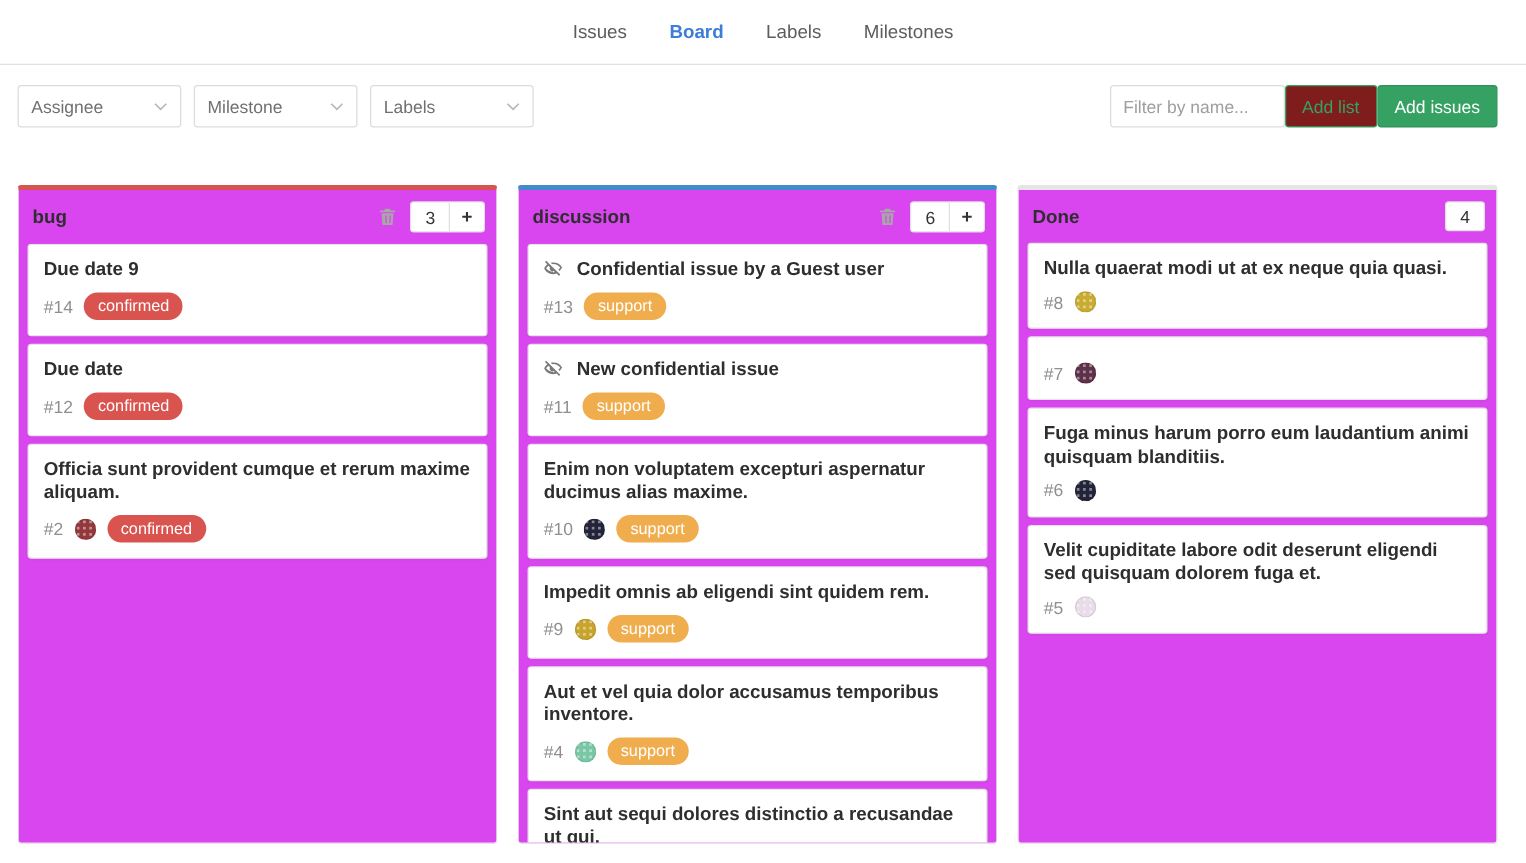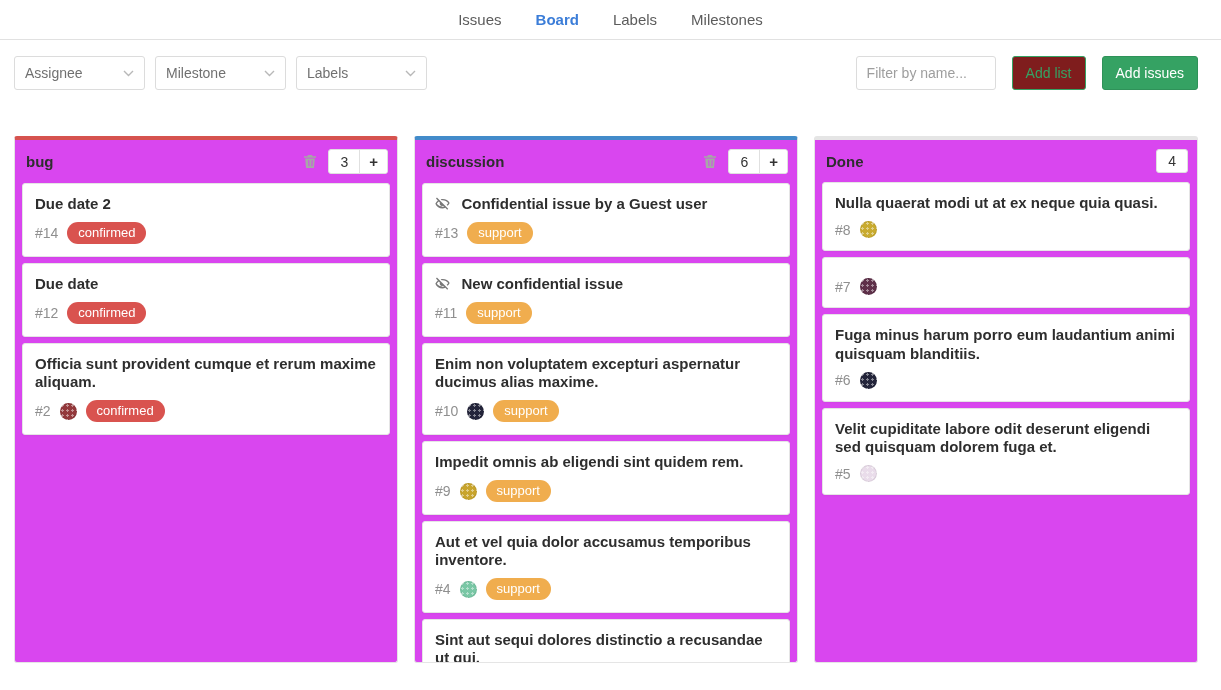--- a/index.html
+++ b/index.html
@@ -1,32 +1,32 @@
 <!DOCTYPE html>
 <html><head>
 <meta charset="utf-8">
 <style>
   * { margin:0; padding:0; box-sizing:border-box; }
   html,body { width:1221px; height:690px; overflow:hidden; }
   body { font-family:"Liberation Sans", sans-serif; background:#ffffff; color:#2e2e2e; }
 
   
-  .navbar { height:40px; background:#ffffff; border-bottom:1px solid #e1e1e1; display:flex; align-items:center; justify-content:center; }
+  .navbar { height:52px; background:#ffffff; border-bottom:1px solid #e1e1e1; display:flex; align-items:center; justify-content:center; }
   .nav-tabs { display:flex; gap:30px; }
   .nav-tab { font-size:15px; color:#5c5c5c; text-decoration:none; cursor:pointer; padding:6px 2px; }
   .nav-tab.active { color:#3b7dd8; font-weight:700; }
 
   
   .filter-bar { display:flex; align-items:center; padding:16px 23px 16px 14px; background:#ffffff; }
   .dropdowns { display:flex; gap:10px; }
   .dropdown { width:131px; height:34px; background:#fff; border:1px solid #dcdcdc; border-radius:3px;
               display:flex; align-items:center; justify-content:space-between; padding:0 10px; cursor:pointer; }
   .dropdown .dd-label { font-size:14px; color:#707070; }
   .dropdown .chev { color:#b8b8b8; display:flex; }
-  .right-controls { margin-left:auto; display:flex; gap:16px; }
+  .right-controls { margin-left:auto; display:flex; }
   .filter-input { width:140px; height:34px; border:1px solid #dcdcdc; border-radius:3px; padding:0 10px;
                   font-size:14px; color:#444; font-family:"Liberation Sans", sans-serif; outline:none; }
   .filter-input::placeholder { color:#9e9e9e; }
   .btn { height:34px; padding:0 13px; border-radius:3px; font-size:14px; cursor:pointer; font-family:"Liberation Sans", sans-serif; }
   .btn-outline { background:#7f1d1d; border:1px solid #35a263; color:#35a263; }
   .btn-solid { background:#35a263; border:1px solid #2f9259; color:#fff; }
 
   
   .board { display:flex; gap:16px; padding:30px 23px 0 14px; align-items:flex-start; }
   .column { flex:0 0 384px; height:527px; background:#d946ef; border:1px solid #e5e5e5; border-radius:3px;
@@ -122,21 +122,21 @@
           <button class="seg-add">
             <span>+</span>
           </button>
         </span>
       </span>
     </div>
     <div class="col-body">
   <div class="card">
     <div class="card-title-row">
       
-      <span class="card-title">Due date 2</span>
+      <span class="card-title">Due date 9</span>
     </div>
     <div class="card-meta">
       <span class="issue-id">#14</span>
 
     <span class="label-pill" style="background-color: rgb(217, 83, 79);">confirmed</span>
           </div>
   </div>
 
   <div class="card">
     <div class="card-title-row">

